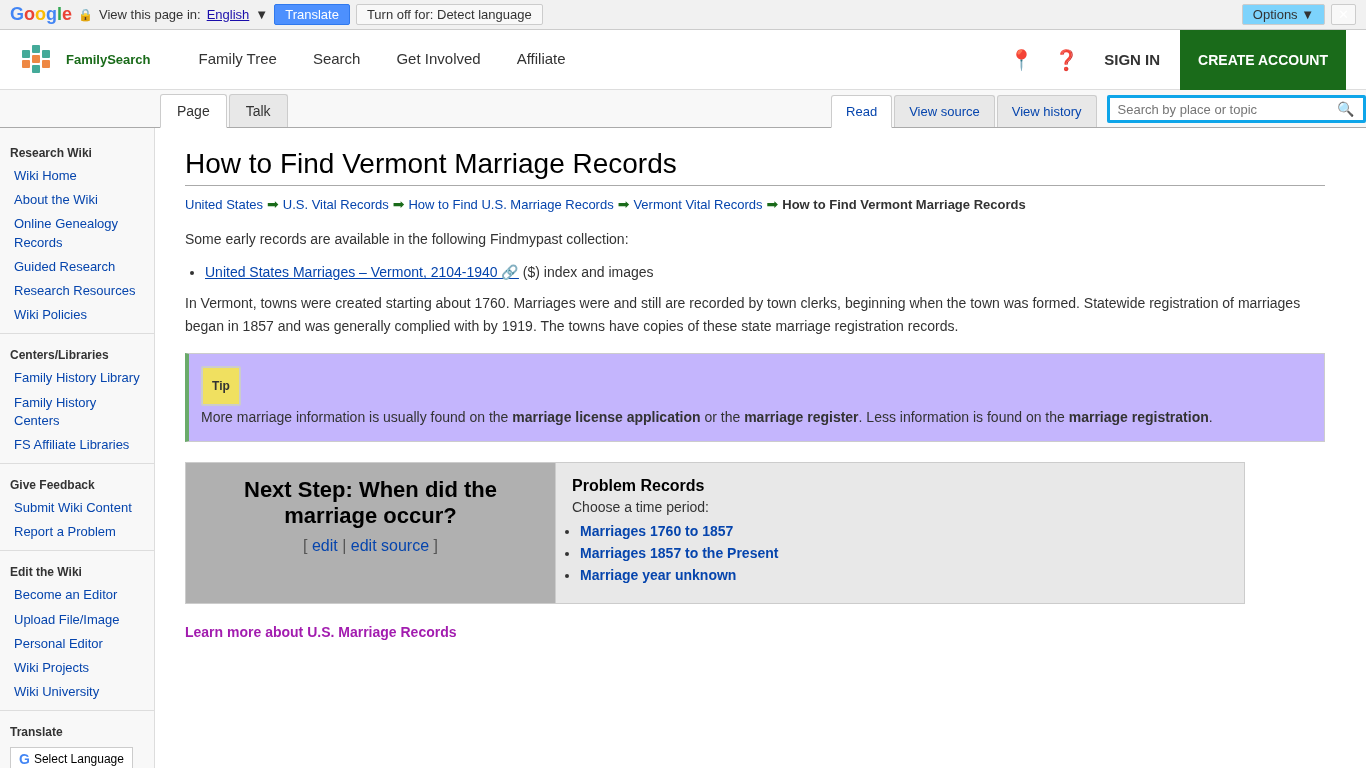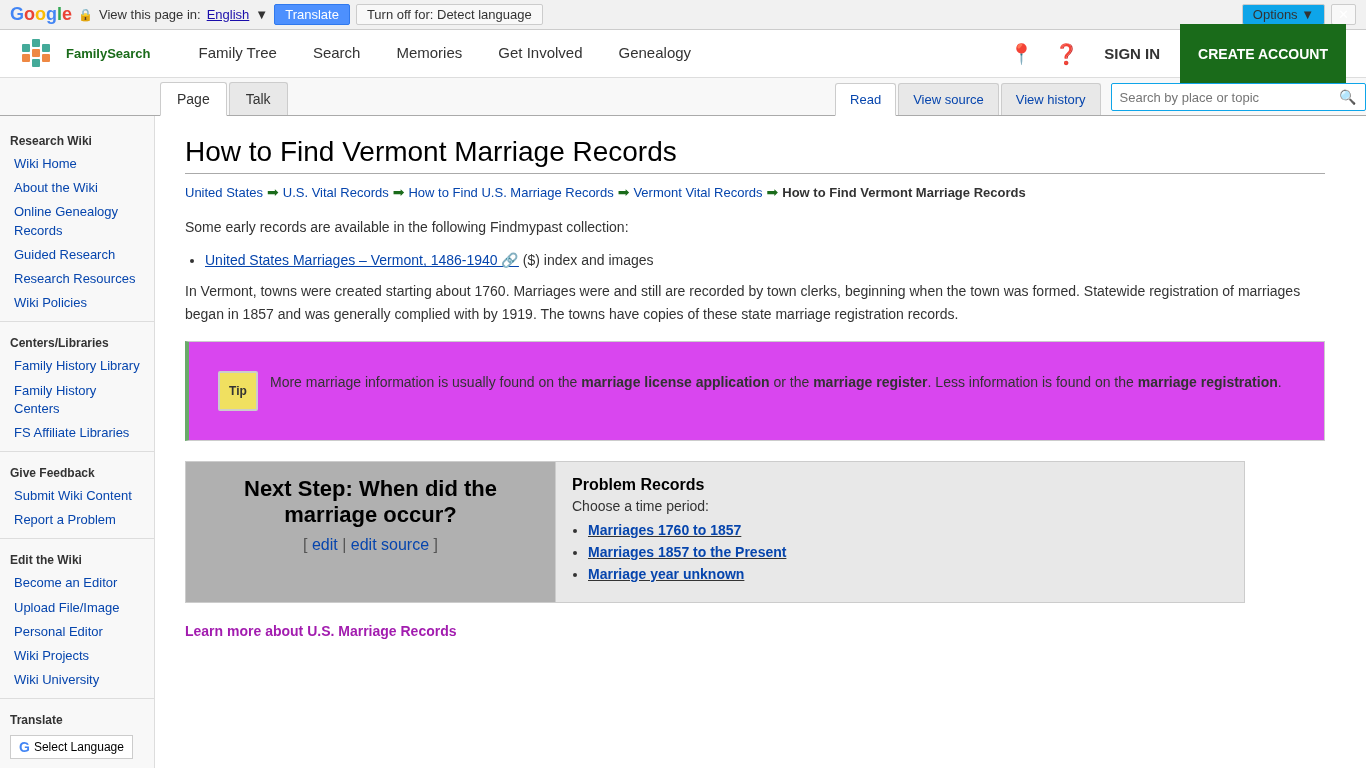--- a/index.html
+++ b/index.html
@@ -37,21 +37,21 @@
       cursor: pointer;
       border-radius: 2px;
     }
     .translate-bar .turn-off-btn {
       background: #f8f8f8;
       color: #333;
       border: 1px solid #ccc;
     }
     .translate-bar .options-btn {
       margin-left: auto;
-      background: #0ea5e9;
+      background: #7dd3fc;
       color: #333;
       border: 1px solid #ccc;
       padding: 2px 10px;
       font-size: 13px;
       cursor: pointer;
     }
     .translate-bar .close-btn {
       background: #f8f8f8;
       border: 1px solid #ccc;
       padding: 2px 6px;
@@ -60,21 +60,21 @@
     }
     .lock-icon { font-size: 12px; color: #666; }
 
     
     .main-header {
       display: flex;
       align-items: center;
       background: #fff;
       border-bottom: 1px solid #ddd;
       padding: 8px 20px;
-      height: 48px;
+      height: 60px;
     }
     .logo-area {
       display: flex;
       align-items: center;
       margin-right: 30px;
       text-decoration: none;
     }
     .logo-icon {
       width: 40px;
       height: 40px;
@@ -177,21 +177,21 @@
       border-radius: 3px 3px 0 0;
     }
     .wiki-action-link.read-active {
       background: #fff;
       border-bottom: 1px solid #fff;
       margin-bottom: -1px;
     }
     .wiki-search-box {
       display: flex;
       align-items: center;
-      border: 1px solid #0ea5e9;
+      border: 3px solid #0ea5e9;
       margin-left: 10px;
       background: #fff;
       border-radius: 2px;
       height: 28px;
       margin-bottom: 4px;
     }
     .wiki-search-input {
       border: none;
       outline: none;
       font-size: 13px;
@@ -274,26 +274,27 @@
     }
     .body-text {
       font-size: 14px;
       line-height: 1.6;
       margin-bottom: 16px;
     }
 
     
     .tip-box {
       border: 1px solid #ccc;
-      background: #d946ef;
+      background: #c4b5fd;
       display: flex;
       align-items: flex-start;
-      padding: 29px;
+      padding: 12px;
       margin-bottom: 20px;
       border-left: 4px solid #6aaa6a;
+      flex-direction: column;
     }
     .tip-icon {
       width: 40px;
       height: 40px;
       background: #f0e060;
       border: 2px solid #ccc;
       display: flex;
       align-items: center;
       justify-content: center;
       font-size: 12px;
@@ -345,22 +346,21 @@
       color: #000;
       margin-bottom: 4px;
     }
     .records-subtitle {
       font-size: 14px;
       color: #333;
       margin-bottom: 8px;
     }
     .records-list {
       list-style: disc;
-      margin-left: 16px;
-      text-decoration: underline;
+      margin-left: 8px;
     }
     .records-list li {
       margin-bottom: 6px;
     }
     .records-list a {
       color: #0645ad;
       text-decoration: none;
       font-weight: bold;
       font-size: 14px;
     }
@@ -405,23 +405,22 @@
       <rect x="22" y="10" width="8" height="8" fill="#4a9" rx="1"></rect>
       <rect x="22" y="20" width="8" height="8" fill="#e84" rx="1"></rect>
     </svg>
     <div class="logo-text">
       <span>FamilySearch</span>
     </div>
   </a>
   <nav class="main-nav">
     <a class="nav-item" href="#">Family Tree</a>
     <a class="nav-item" href="#">Search</a>
-    <a class="nav-item" href="#">Memories</a>
     <a class="nav-item" href="#">Get Involved</a>
-    <a class="nav-item" href="#">Genealogy</a>
+    <a class="nav-item" href="#">Affiliate</a>
   </nav>
   <div class="header-actions">
     <button class="icon-btn" title="Location">📍</button>
     <button class="icon-btn" title="Help">❓</button>
     <button class="sign-in-btn">SIGN IN</button>
     <button class="create-account-btn">CREATE ACCOUNT</button>
   </div>
 </div>
 
 <div style="background:#f8f8f8; border-bottom:1px solid #aaa; display:flex; align-items:flex-end; padding:0 0 0 160px; min-height:38px;">
@@ -490,21 +489,21 @@
       <a href="#">Vermont Vital Records</a>
       <span class="breadcrumb-arrow">➡</span>
       <span class="breadcrumb-current">How to Find Vermont Marriage Records</span>
     </div>
 
     <p class="intro-text">
       <span>Some early records are available in the following Findmypast collection:</span>
     </p>
     <ul class="bullet-list">
       <li>
-        <a href="#" style="color:#0645ad;">United States Marriages – Vermont, 1486-1940 🔗</a>
+        <a href="#" style="color:#0645ad;">United States Marriages – Vermont, 2104-1940 🔗</a>
         <span> ($) index and images</span>
       </li>
     </ul>
 
     <p class="body-text">In Vermont, towns were created starting about 1760. Marriages were and still are recorded by town clerks, beginning when the town was formed. Statewide registration of marriages began in 1857 and was generally complied with by 1919. The towns have copies of these state marriage registration records.</p>
 
     <div class="tip-box">
       <div class="tip-icon">
         <span>Tip</span>
       </div>

